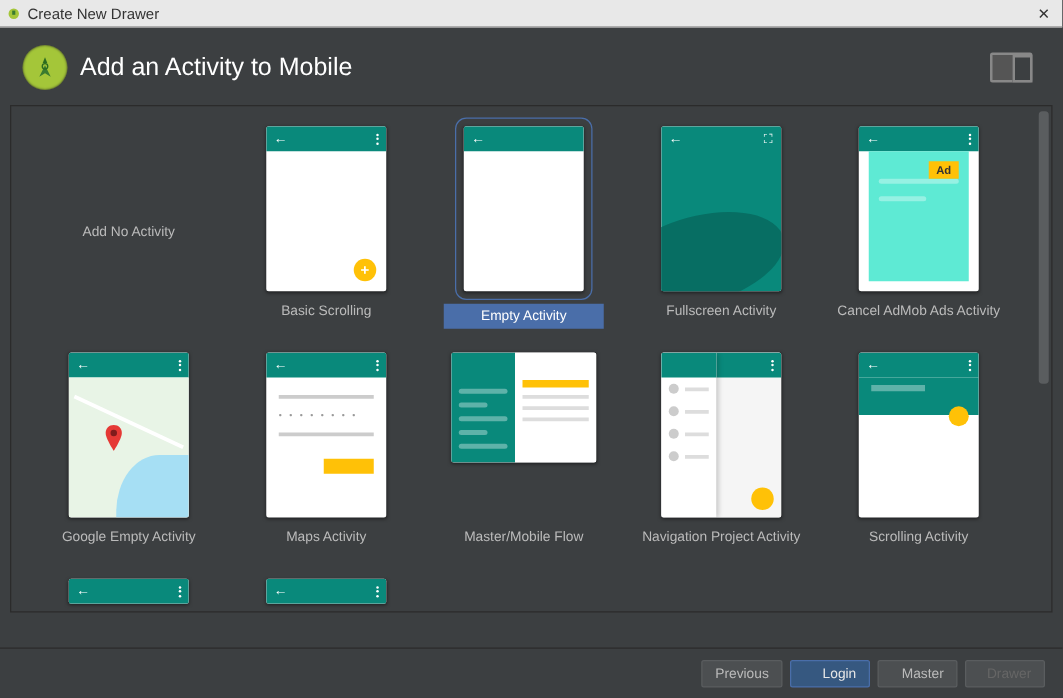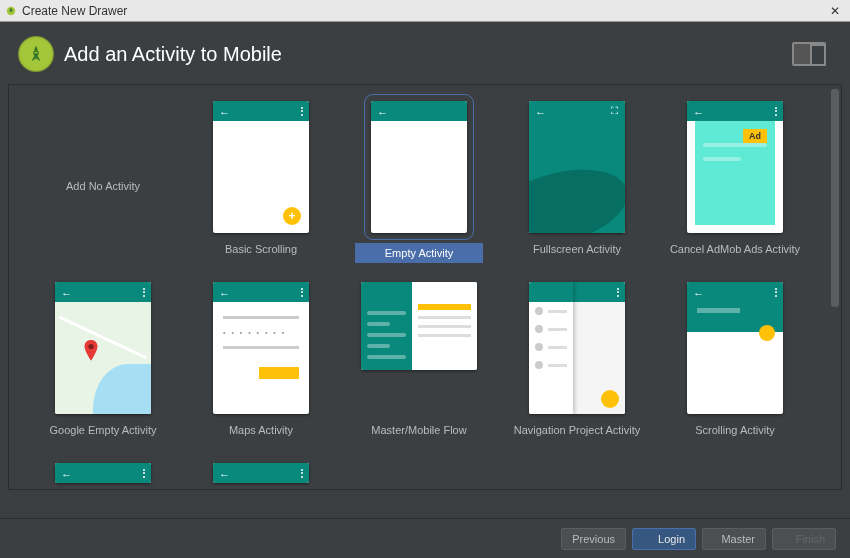--- a/index.html
+++ b/index.html
@@ -394,14 +394,14 @@
   </div>
   <div class="scrollbar">
       <div class="thumb"></div>
     </div>
 </div>
 
 <div class="footer">
   <div class="btn">Previous</div>
   <div class="btn primary">Login</div>
   <div class="btn">Master</div>
-  <div class="btn disabled">Finish</div>
+  <div class="btn disabled">Drawer</div>
 </div>
 
 </body></html>

